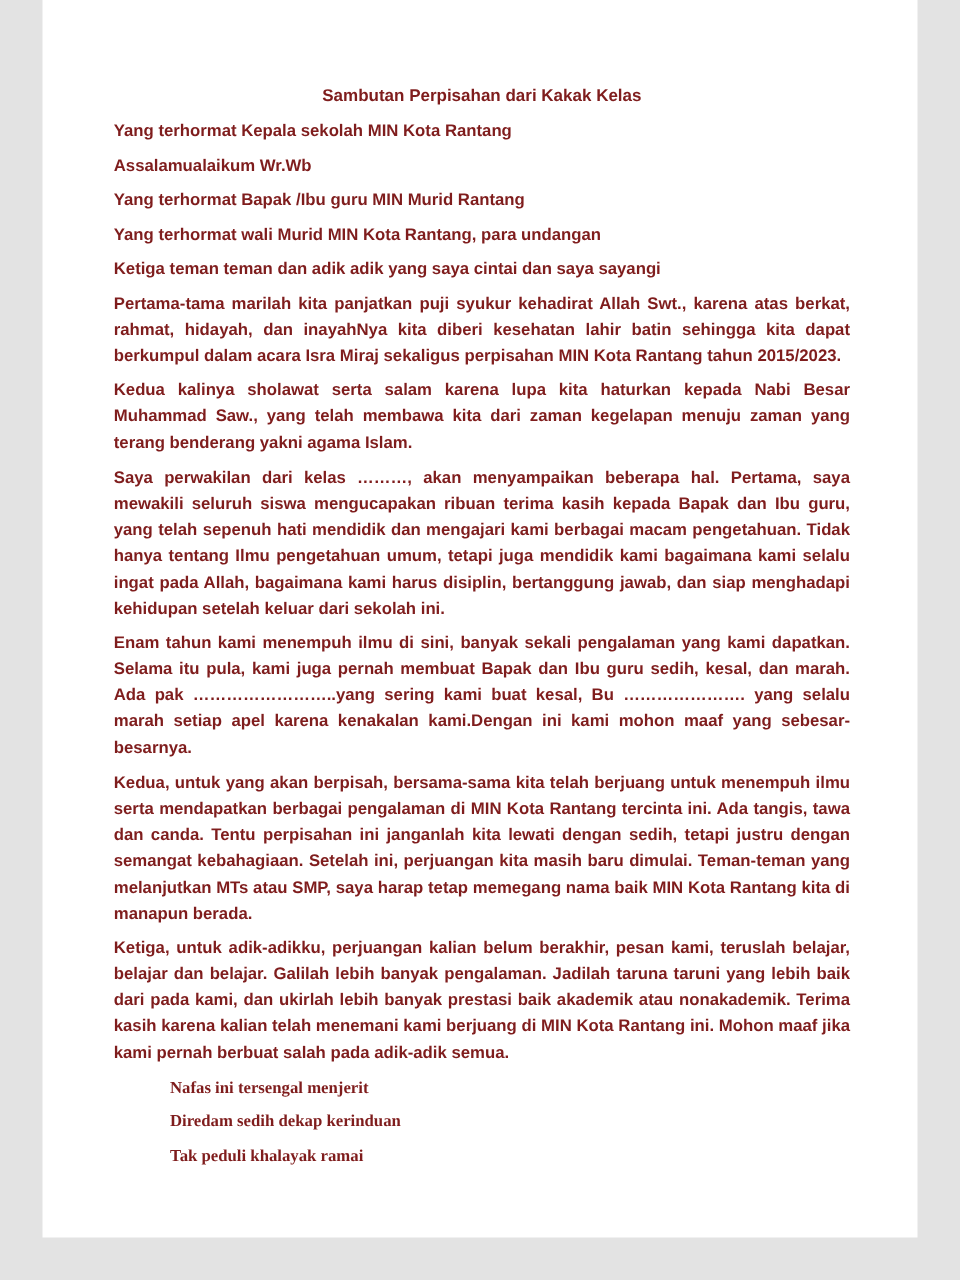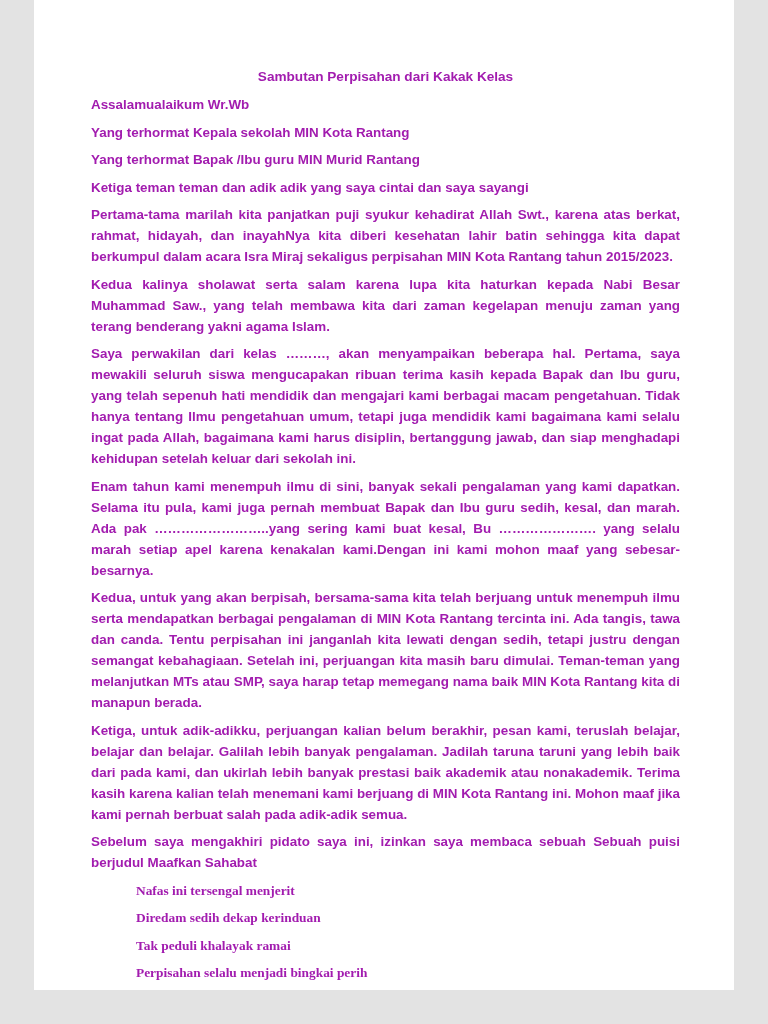--- a/index.html
+++ b/index.html
@@ -22,21 +22,21 @@
     top: 0;
     width: 700px;
     height: 990px;
     background: #ffffff;
     box-sizing: border-box;
     padding: 66px 54px 0 57px;
     font-family: "Liberation Sans", sans-serif;
     font-weight: 700;
     font-size: 13.4px;
     line-height: 21px;
-    color: #a21caf;
+    color: #7f1d1d;
   }
   .title {
     font-size: 13.6px;
     text-align: center;
     margin: 0 0 7px 0;
     font-weight: 700;
   }
   .page p {
     margin: 0 0 6.5px 0;
   }
@@ -57,34 +57,33 @@
   }
 </style>
 </head>
 <body>
 
 <div class="canvas">
   <div class="page">
 
     <h1 class="title">Sambutan Perpisahan dari Kakak Kelas</h1>
 
+    <p class="line">Yang terhormat Kepala sekolah MIN Kota Rantang</p>
+
     <p class="line">Assalamualaikum Wr.Wb</p>
-
-    <p class="line">Yang terhormat Kepala sekolah MIN Kota Rantang</p>
     <p class="line">Yang terhormat Bapak /Ibu guru MIN Murid Rantang</p>
+    <p class="line">Yang terhormat wali Murid MIN Kota Rantang, para undangan</p>
     <p class="line">Ketiga teman teman dan adik adik yang saya cintai dan saya sayangi</p>
 
     <p class="para">Pertama-tama marilah kita panjatkan puji syukur kehadirat Allah Swt., karena atas berkat, rahmat, hidayah, dan inayahNya kita diberi kesehatan lahir batin sehingga kita dapat berkumpul dalam acara Isra Miraj sekaligus perpisahan MIN Kota Rantang tahun 2015/2023.</p>
     <p class="para">Kedua kalinya sholawat serta salam karena lupa kita haturkan kepada Nabi Besar Muhammad Saw., yang telah membawa kita dari zaman kegelapan menuju zaman yang terang benderang yakni agama Islam.</p>
     <p class="para">Saya perwakilan dari kelas ………, akan menyampaikan beberapa hal. Pertama, saya mewakili seluruh siswa mengucapakan ribuan terima kasih kepada Bapak dan Ibu guru, yang telah sepenuh hati mendidik dan mengajari kami berbagai macam pengetahuan. Tidak hanya tentang Ilmu pengetahuan umum, tetapi juga mendidik kami bagaimana kami selalu ingat pada Allah, bagaimana kami harus disiplin, bertanggung jawab, dan siap menghadapi kehidupan setelah keluar dari sekolah ini.</p>
     <p class="para">Enam tahun kami menempuh ilmu di sini, banyak sekali pengalaman yang kami dapatkan. Selama itu pula, kami juga pernah membuat Bapak dan Ibu guru sedih, kesal, dan marah. Ada pak ……………………..yang sering kami buat kesal, Bu …………………. yang selalu marah setiap apel karena kenakalan kami.Dengan ini kami mohon maaf yang sebesar-besarnya.</p>
     <p class="para">Kedua, untuk yang akan berpisah, bersama-sama kita telah berjuang untuk menempuh ilmu serta mendapatkan berbagai pengalaman di MIN Kota Rantang tercinta ini. Ada tangis, tawa dan canda. Tentu perpisahan ini janganlah kita lewati dengan sedih, tetapi justru dengan semangat kebahagiaan. Setelah ini, perjuangan kita masih baru dimulai. Teman-teman yang melanjutkan MTs atau SMP, saya harap tetap memegang nama baik MIN Kota Rantang kita di manapun berada.</p>
     <p class="para">Ketiga, untuk adik-adikku, perjuangan kalian belum berakhir, pesan kami, teruslah belajar, belajar dan belajar. Galilah lebih banyak pengalaman. Jadilah taruna taruni yang lebih baik dari pada kami, dan ukirlah lebih banyak prestasi baik akademik atau nonakademik. Terima kasih karena kalian telah menemani kami berjuang di MIN Kota Rantang ini. Mohon maaf jika kami pernah berbuat salah pada adik-adik semua.</p>
 
-    <p class="para"><span>Sebelum saya mengakhiri pidato saya ini, izinkan saya membaca sebuah Sebuah puisi berjudul </span><span class="poem-title">Maafkan Sahabat</span></p>
 
     <p class="poem">Nafas ini tersengal menjerit</p>
     <p class="poem">Diredam sedih dekap kerinduan</p>
     <p class="poem">Tak peduli khalayak ramai</p>
-    <p class="poem">Perpisahan selalu menjadi bingkai perih</p>
 
   </div>
 </div>
 
 </body></html>

